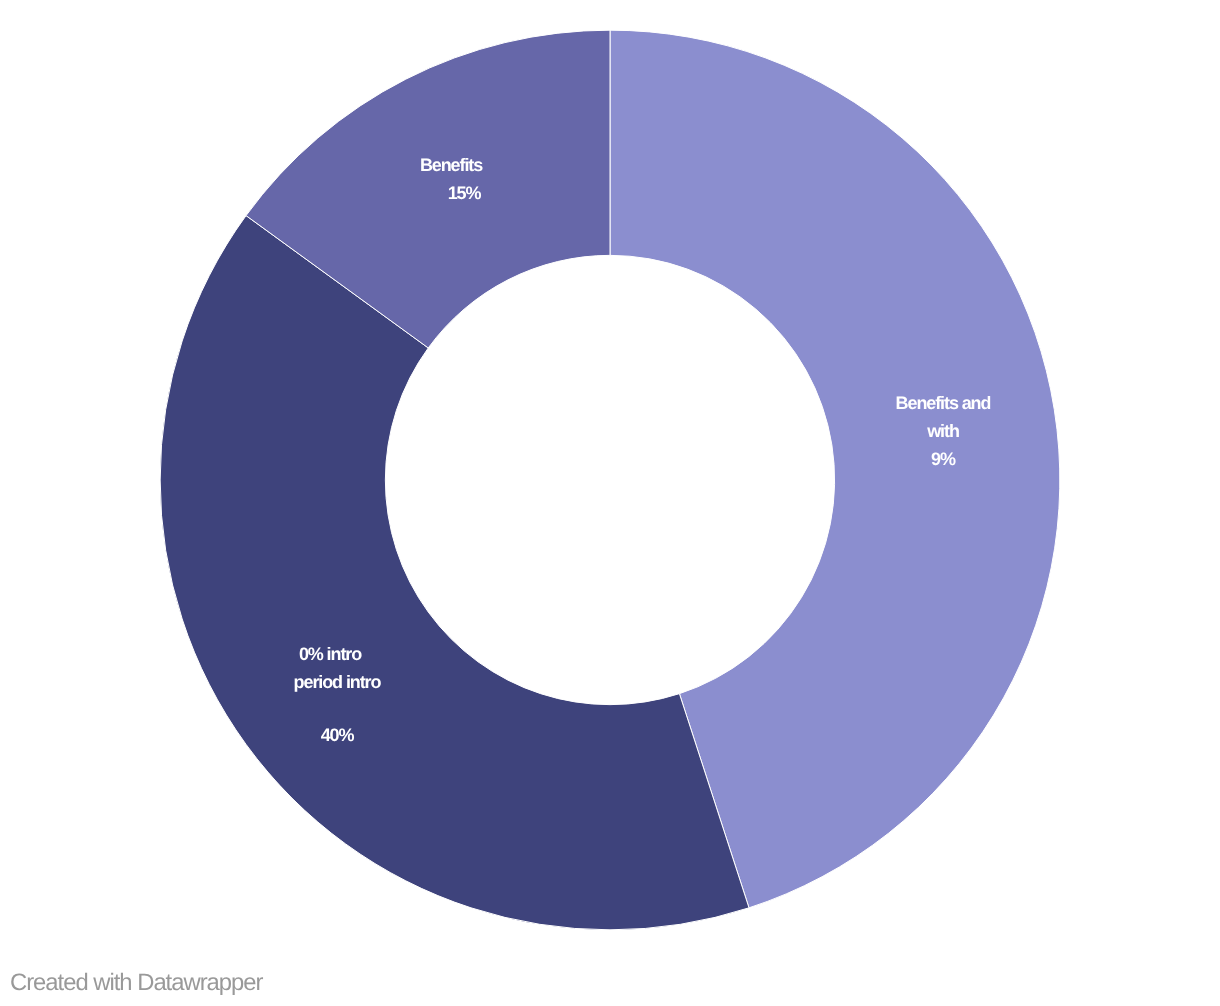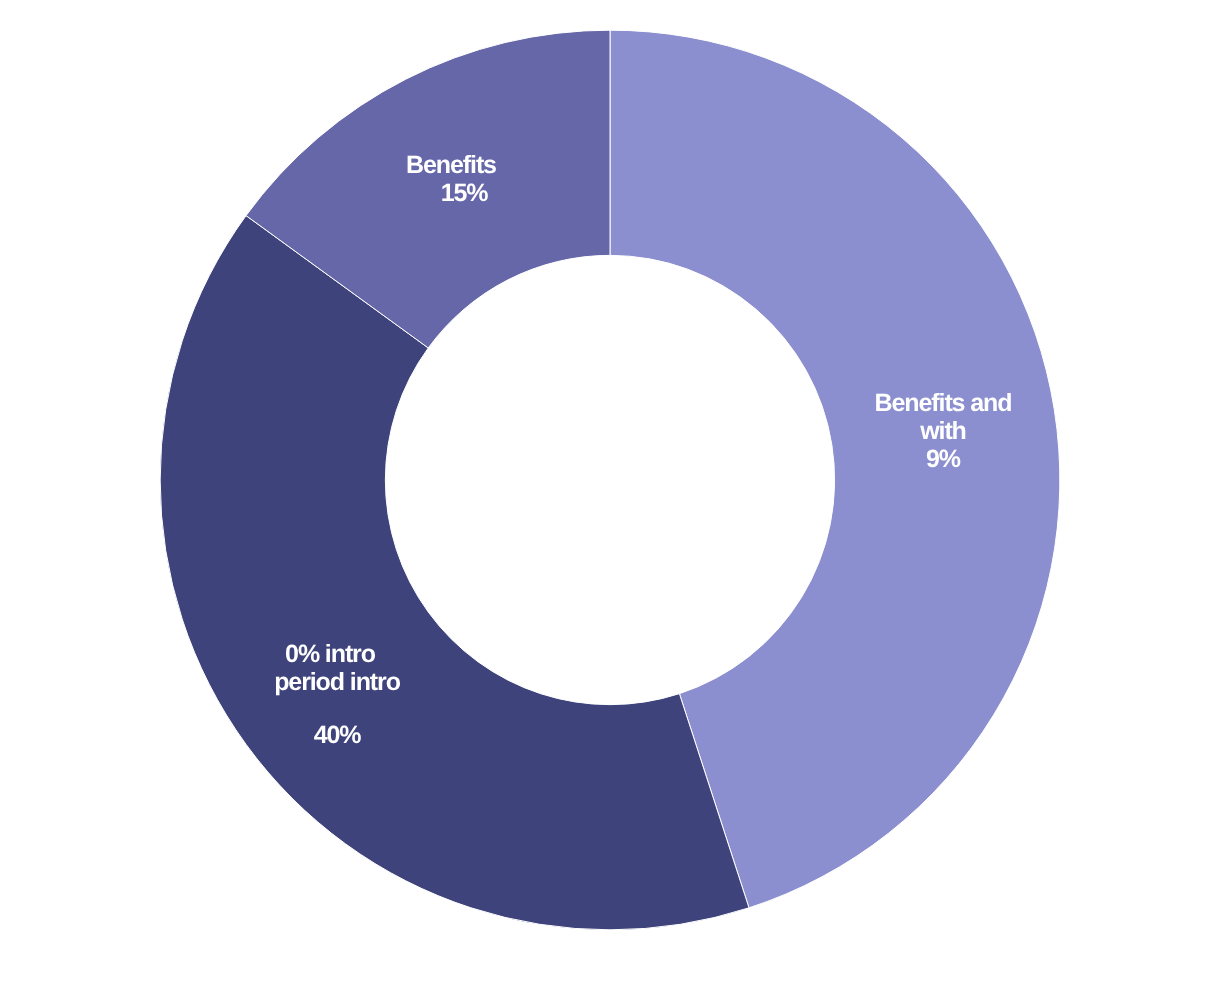--- a/index.html
+++ b/index.html
@@ -33,21 +33,21 @@
   }
   .slice-label {
     position: absolute;
     color: #ffffff;
   }
   .lbl-line {
     position: absolute;
     white-space: nowrap;
     -webkit-font-smoothing: antialiased;
     will-change: transform;
-    font-size: 25px;
+    font-size: 18px;
     letter-spacing: -1.1px;
     line-height: 25px;
     transform: translateX(-50%);
   }
   .lbl-line.name {
     font-weight: 700;
   }
   .lbl-line.value {
     font-weight: 700;
   }
@@ -87,13 +87,14 @@
     <span class="lbl-line name" style="left:330px; top:642px;">0% intro</span>
     <span class="lbl-line name" style="left:337px; top:670px;">period intro</span>
     <span class="lbl-line value" style="left:337px; top:698px;margin-top:25px;">40%</span>
   </div>
 
   <div class="slice-label">
     <span class="lbl-line name" style="left:451px; top:153px;">Benefits</span>
     <span class="lbl-line value" style="left:464px; top:181px;">15%</span>
   </div>
 
+  <div id="footer-credit">Created with Datawrapper</div>
 </div>
 
 </body></html>

